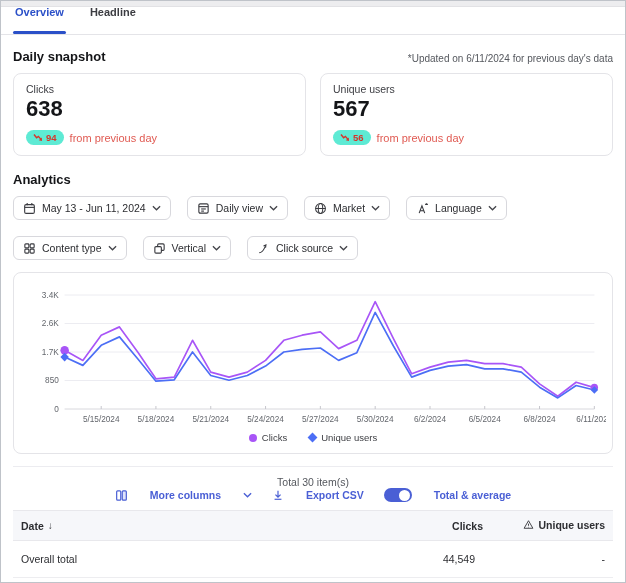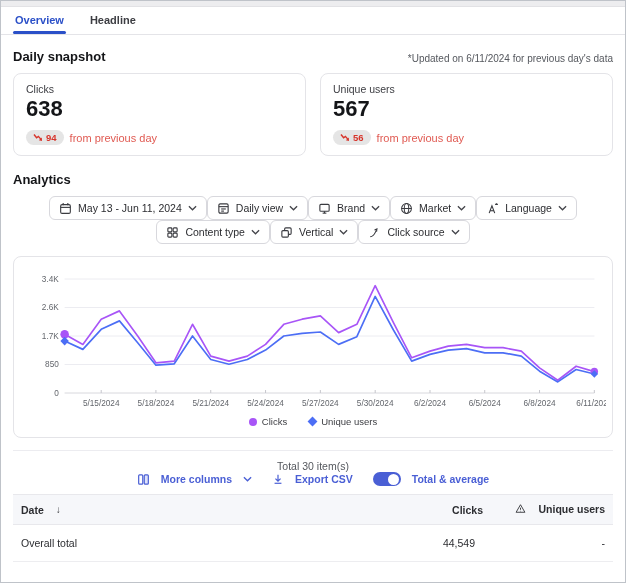--- a/index.html
+++ b/index.html
@@ -3,70 +3,70 @@
 <meta charset="utf-8">
 <style>
   * { margin:0; padding:0; box-sizing:border-box; }
   html,body { background:#fff; }
   body { font-family:"Liberation Sans", sans-serif; color:#26272b; }
   .screen { position:relative; width:626px; height:583px; border:1px solid #bfc3c9; background:#fff; overflow:hidden; }
   .topstrip { height:6px; background:#ededef; border-bottom:1px solid #e2e2e5; }
 
   
   .tabbar { display:flex; gap:26px; padding:0 14px; border-bottom:1px solid #e4e4e8; height:28px; align-items:flex-end; }
-  .tab { font-size:11px; padding-bottom:8px; color:#3c3d42; cursor:pointer; position:relative; font-weight:700; }
+  .tab { font-size:11px; padding-bottom:16px; color:#3c3d42; cursor:pointer; position:relative; font-weight:700; }
   .tab.active { color:#2b50c8; }
   .tab.active::after { content:""; position:absolute; left:-2px; right:-2px; bottom:0; height:3px; border-radius:2px; background:#2b50c8; }
 
   .content { padding:0 12px; }
 
   
   .section-head { display:flex; justify-content:space-between; align-items:flex-end; margin-top:14px; }
   h2 { font-size:13px; font-weight:700; color:#141518; }
   .updated-note { font-size:10px; color:#55585e; }
   .cards { display:flex; gap:14px; margin-top:9px; }
   .stat-card { flex:1; border:1px solid #e4e4e8; border-radius:8px; padding:9px 12px 10px; background:#fff; }
   .stat-label { font-size:10.5px; color:#3c3d42; }
   .stat-value { font-size:22px; font-weight:700; color:#141518; margin-top:1px; }
   .stat-delta-row { display:flex; align-items:center; gap:6px; margin-top:8px; }
-  .delta-pill { display:inline-flex; align-items:center; gap:3px; background:#e5e5e5; border-radius:9px; padding:2px 7px; color:#d7342b; font-size:9.5px; font-weight:700; }
+  .delta-pill { display:inline-flex; align-items:center; gap:3px; background:#5eead4; border-radius:9px; padding:2px 7px; color:#d7342b; font-size:9.5px; font-weight:700; }
   .delta-note { font-size:11px; color:#e05a52; }
 
   
   .analytics-title { margin-top:16px; }
-  .filters { display:flex; flex-wrap:wrap; gap:0; margin-top:9px;justify-content:center; }
+  .filters { display:flex; flex-wrap:wrap; gap:16px; margin-top:9px; }
   .filter-btn { display:inline-flex; align-items:center; gap:6px; height:24px; padding:0 9px; border:1px solid #d8d8dd; border-radius:6px; background:#fff; font-size:10.5px; color:#2c2d31; cursor:pointer; }
   .filter-btn svg { flex:0 0 auto; }
   .chev { color:#43444a; }
 
   
   .chart-card { margin-top:12px; border:1px solid #e4e4e8; border-radius:8px; padding:5px 6px 6px; }
   .chart-svg { display:block; width:100%; height:150px; }
   .legend { display:flex; justify-content:center; gap:22px; margin-top:4px; padding-bottom:4px; }
   .legend-item { display:flex; align-items:center; gap:5px; font-size:9.5px; color:#3c3d42; }
   .lg-dot { width:8px; height:8px; border-radius:50%; background:#a855f7; }
   .lg-diamond { width:7px; height:7px; background:#4c6ef5; transform:rotate(45deg); }
 
   
   .table-section { margin-top:12px; border-top:1px solid #ececf0; }
   .table-toolbar { display:flex; align-items:center; justify-content:space-between; padding:9px 0 8px;flex-direction:column; }
   .total-items { font-size:10.5px; color:#55585e; }
   .toolbar-right { display:flex; align-items:center; gap:20px; }
-  .tool-link { display:inline-flex; align-items:center; gap:11px; font-size:10.5px; color:#4a5fd5; font-weight:700; cursor:pointer; }
+  .tool-link { display:inline-flex; align-items:center; gap:22px; font-size:10.5px; color:#4a5fd5; font-weight:700; cursor:pointer; }
   .toggle { width:28px; height:14px; border-radius:8px; background:#4a5fd5; position:relative; cursor:pointer; }
   .toggle .knob { position:absolute; top:1.5px; right:2px; width:11px; height:11px; background:#fff; border-radius:50%; }
 
   table { width:100%; border-collapse:collapse; font-size:10.5px; }
   thead th { background:#f6f7fa; text-align:left; font-weight:700; color:#2c2d31; height:30px; padding:0 8px; border-top:1px solid #e8e8ec; border-bottom:1px solid #e8e8ec; }
   th.num, td.num { text-align:right; }
   tbody td { height:32px; padding:12px 8px; border-bottom:1px solid #ededf0; color:#2c2d31; }
   .col-date { padding-left:8px; }
   .col-clicks { width:150px; padding-right:0; }
   .col-users { width:130px; }
-  .th-inner { display:inline-flex; align-items:center; gap:12px; }
+  .th-inner { display:inline-flex; align-items:center; gap:4px; }
   .sort-arrow { font-size:10px; color:#3c3d42; }
 </style>
 </head>
 <body>
 
 <div class="screen">
   <div class="topstrip"></div>
 
   <div class="tabbar">
     <div class="tab active">Overview</div>
@@ -134,31 +134,20 @@
             <line x1="2" y1="5" x2="12" y2="5"></line>
             <line x1="4.5" y1="7.5" x2="9.5" y2="7.5"></line>
             <line x1="4.5" y1="9.8" x2="7.5" y2="9.8"></line>
           </svg>
         <span>Daily view</span>
         <svg class="chev" width="9" height="6" viewBox="0 0 10 6" fill="none" stroke="currentColor" stroke-width="1.4">
             <path d="M1 1 L5 5 L9 1"></path>
           </svg>
       </button>
 
-      <button class="filter-btn">
-        <svg width="13" height="13" viewBox="0 0 14 14" fill="none" stroke="#3a3b40" stroke-width="1.2">
-            <rect x="2" y="2.5" width="10" height="7.5" rx="1.2"></rect>
-            <line x1="5" y1="12" x2="9" y2="12"></line>
-            <line x1="7" y1="10" x2="7" y2="12"></line>
-          </svg>
-        <span>Brand</span>
-        <svg class="chev" width="9" height="6" viewBox="0 0 10 6" fill="none" stroke="currentColor" stroke-width="1.4">
-            <path d="M1 1 L5 5 L9 1"></path>
-          </svg>
-      </button>
 
       <button class="filter-btn">
         <svg width="13" height="13" viewBox="0 0 14 14" fill="none" stroke="#3a3b40" stroke-width="1.1">
             <circle cx="7" cy="7" r="5.3"></circle>
             <ellipse cx="7" cy="7" rx="2.4" ry="5.3"></ellipse>
             <line x1="1.7" y1="7" x2="12.3" y2="7"></line>
           </svg>
         <span>Market</span>
         <svg class="chev" width="9" height="6" viewBox="0 0 10 6" fill="none" stroke="currentColor" stroke-width="1.4">
             <path d="M1 1 L5 5 L9 1"></path>

